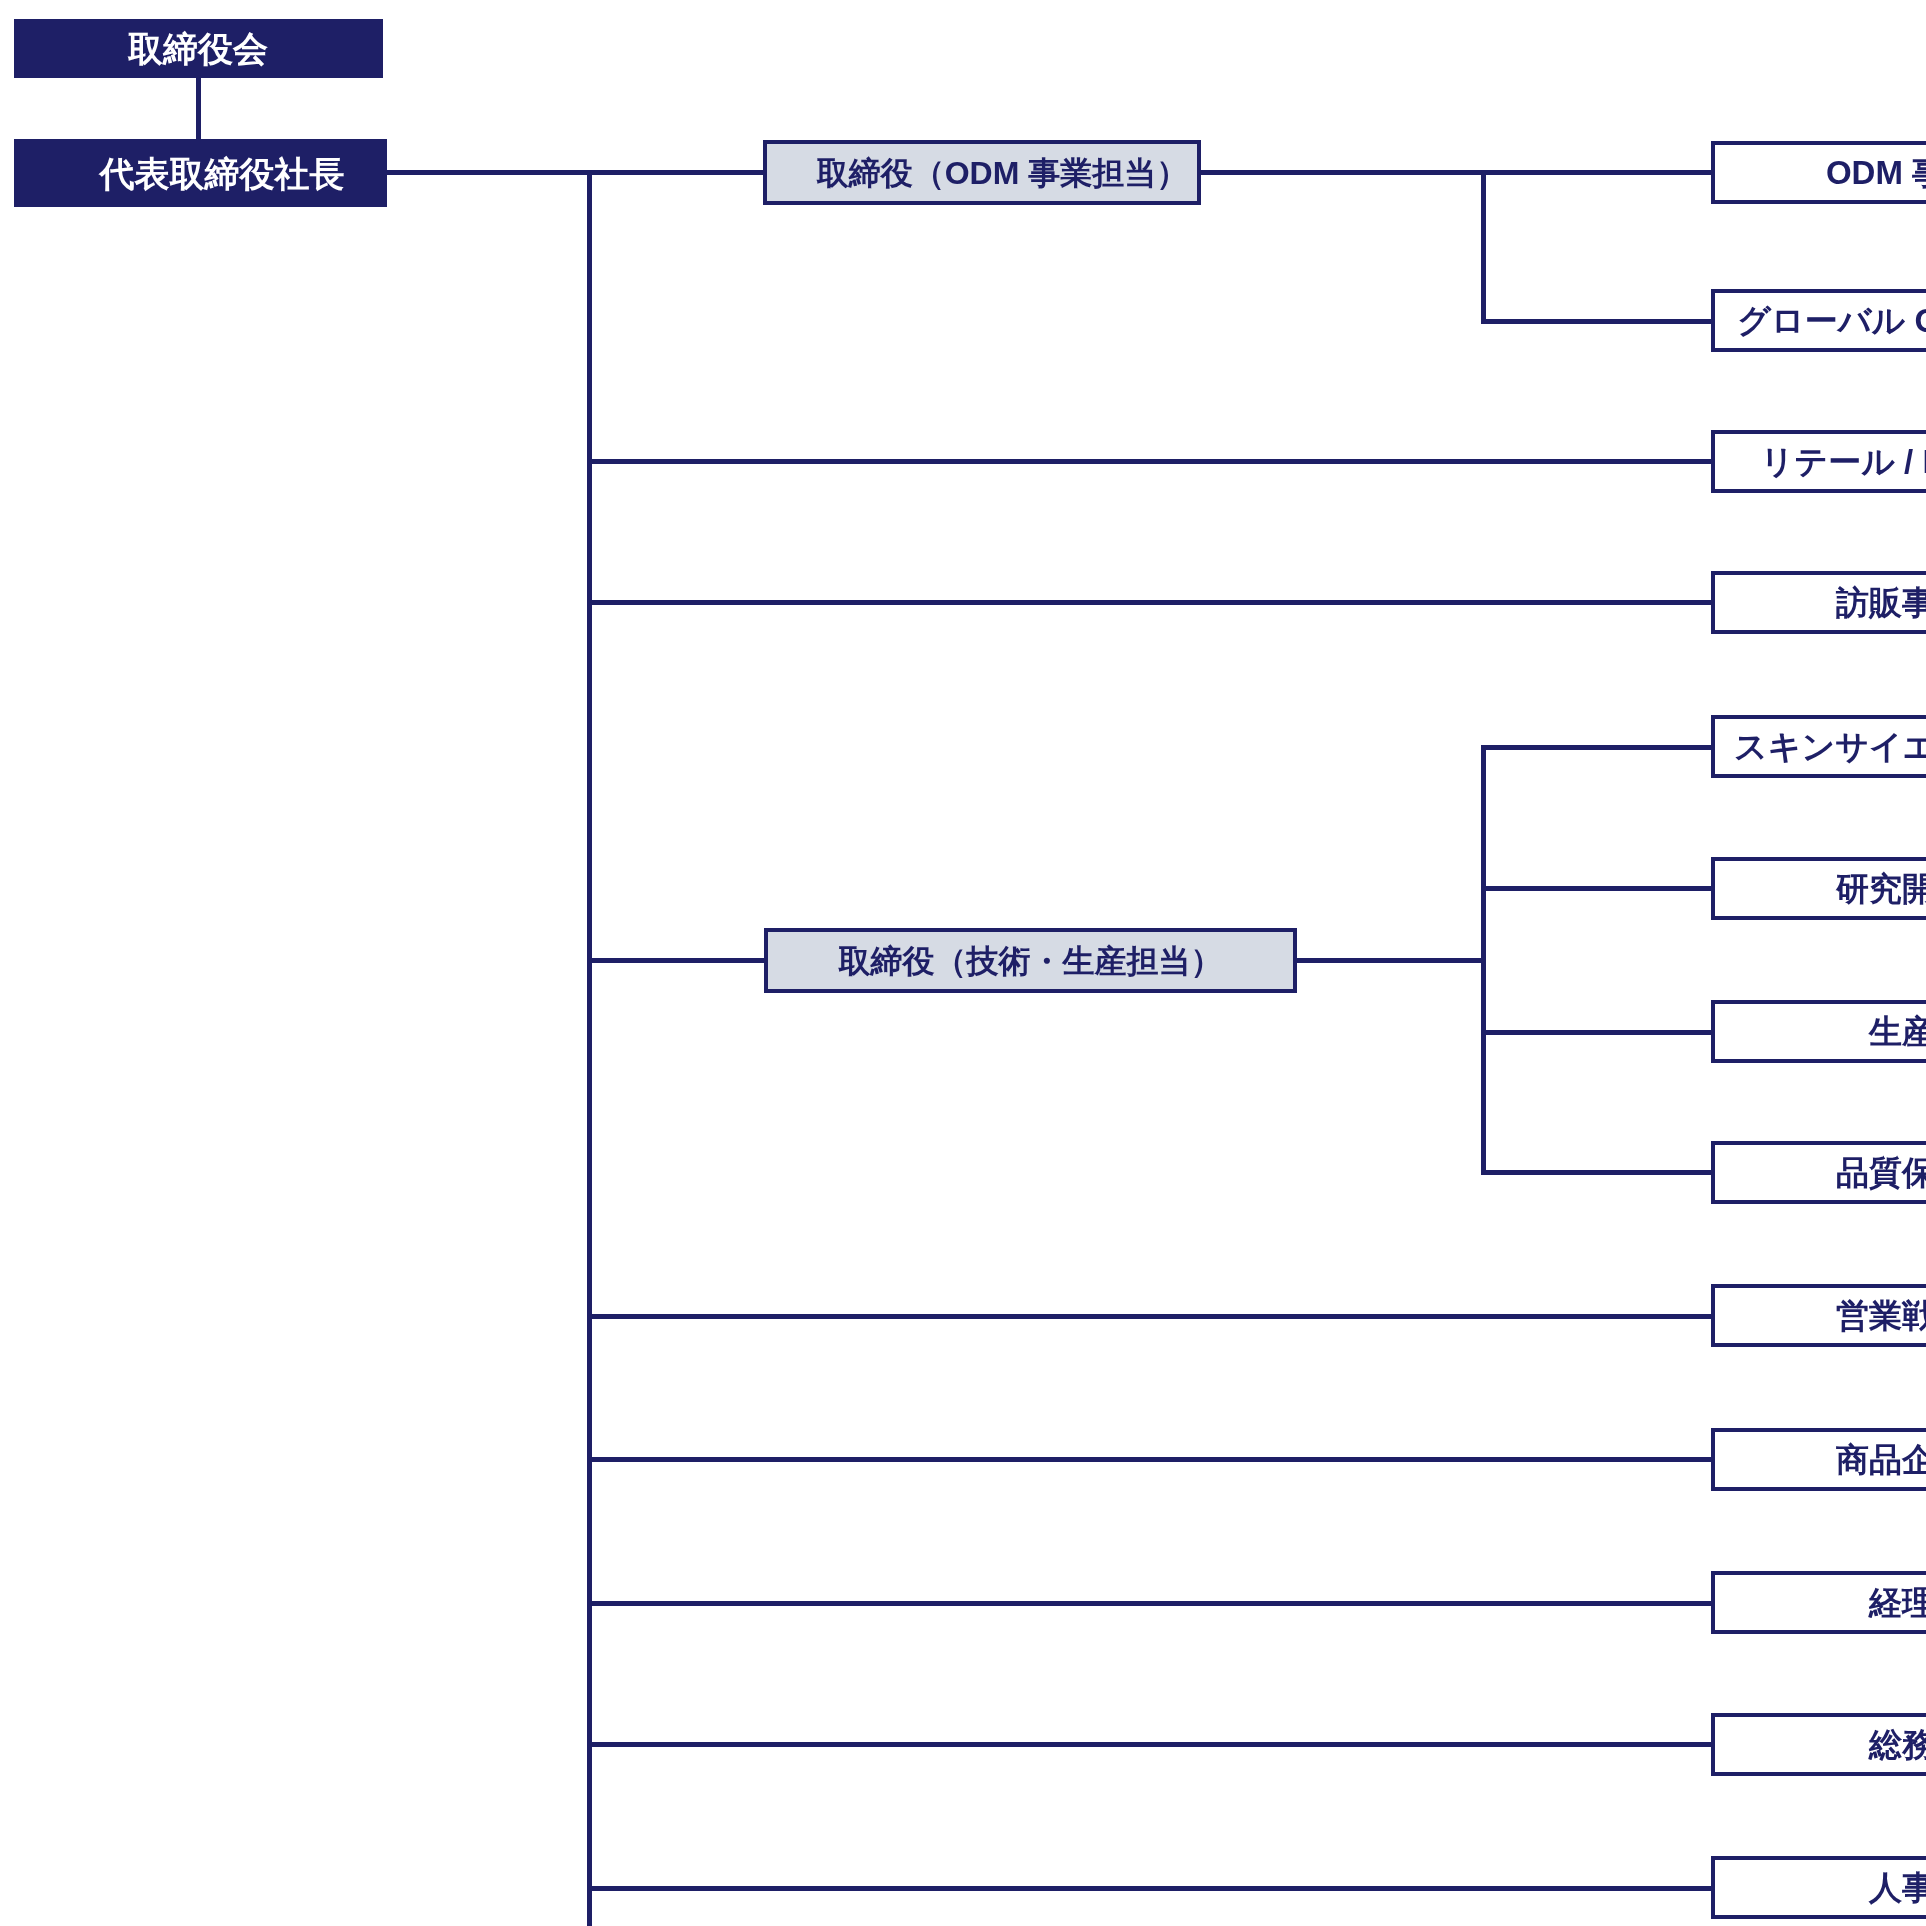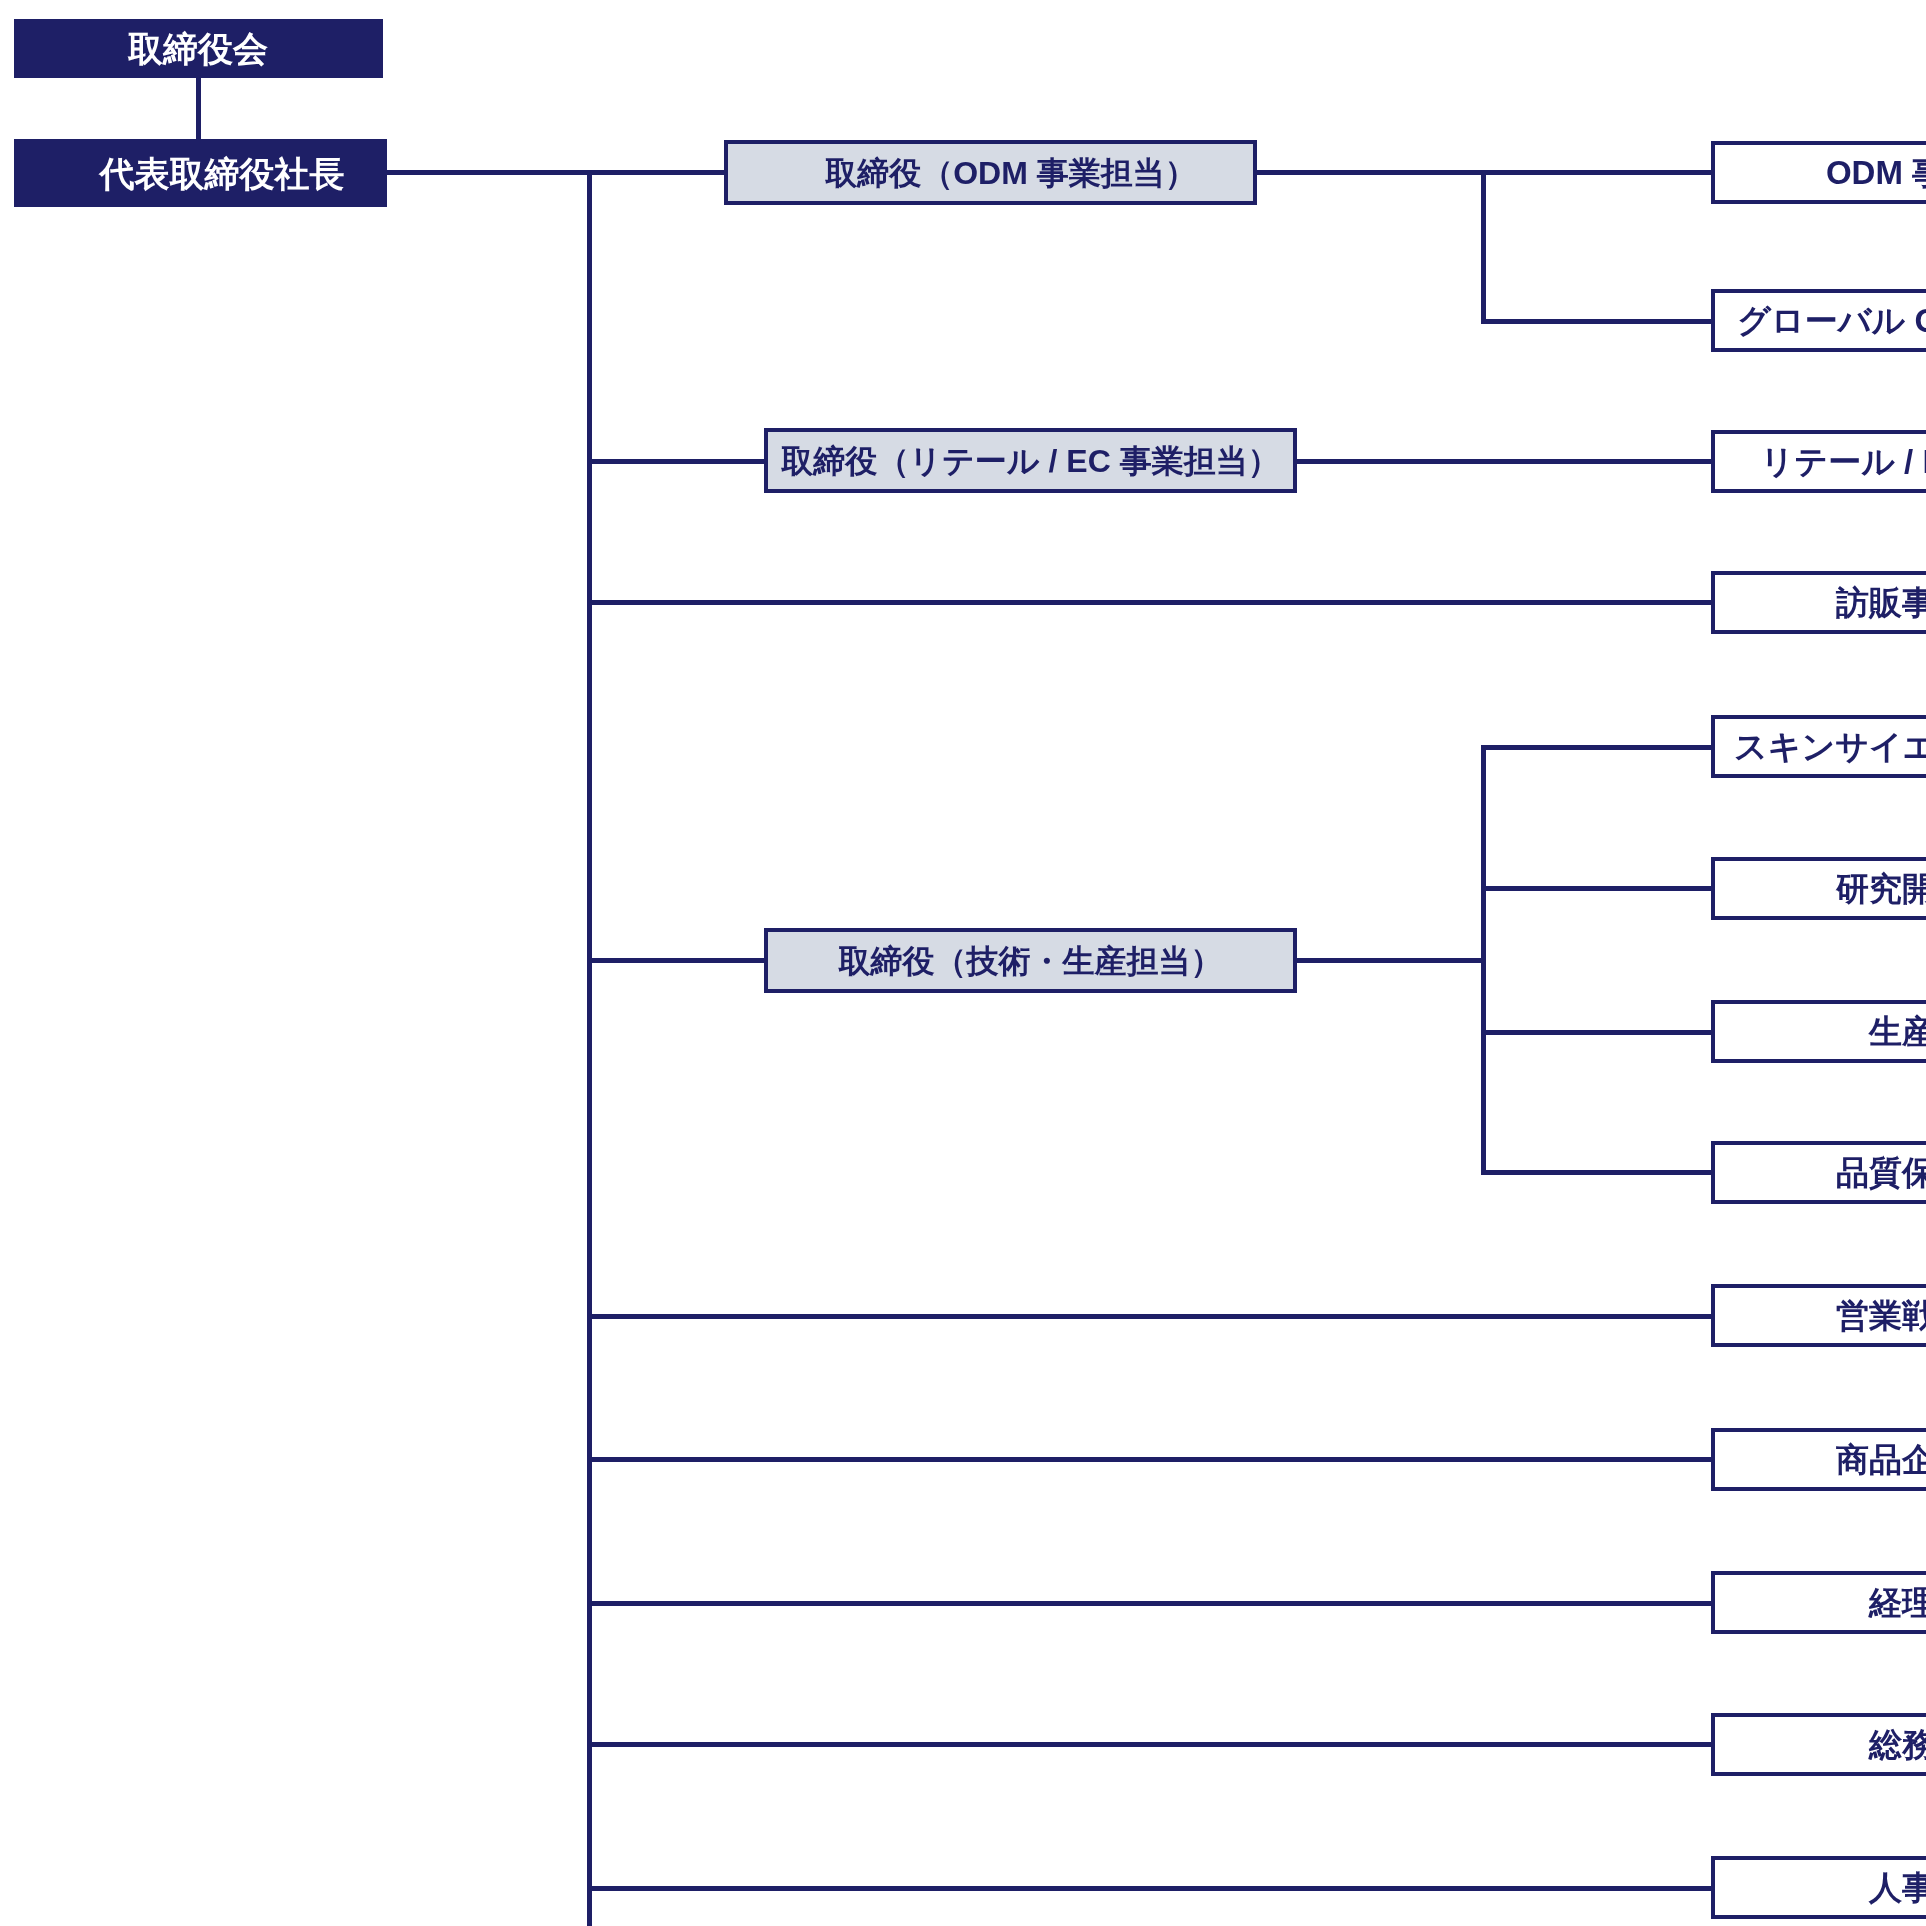--- a/index.html
+++ b/index.html
@@ -66,27 +66,24 @@
   <div class="line" style="left:1481px;top:1170px;width:230px;height:4.6px;"></div>
 
   <div class="box box-dark" style="left:13.5px;top:18.5px;width:369px;height:59px;">
     <span>取締役会</span>
   </div>
 
   <div class="box box-dark" style="left:13.5px;top:139px;width:373px;height:68px;padding-left:44px;">
     <span>代表取締役社長</span>
   </div>
 
-  <div class="box box-director" style="left:724px;top:140px;width:533px;height:65px;padding-left:41px;">
+  <div class="box box-director" style="left:763px;top:140px;width:438px;height:65px;padding-left:41px;">
     <span>取締役（ODM 事業担当）</span>
   </div>
 
-  <div class="box box-director" style="left:764px;top:428px;width:533px;height:65px;">
-    <span>取締役（リテール / EC 事業担当）</span>
-  </div>
 
   <div class="box box-director" style="left:764px;top:928px;width:533px;height:65px;">
     <span>取締役（技術・生産担当）</span>
   </div>
 
   <div class="box box-dept" style="left:1711px;top:141px;width:415px;height:63px;">
     <span>ODM 事業部</span>
   </div>
 
   <div class="box box-dept" style="left:1711px;top:289px;width:415px;height:63px;">

